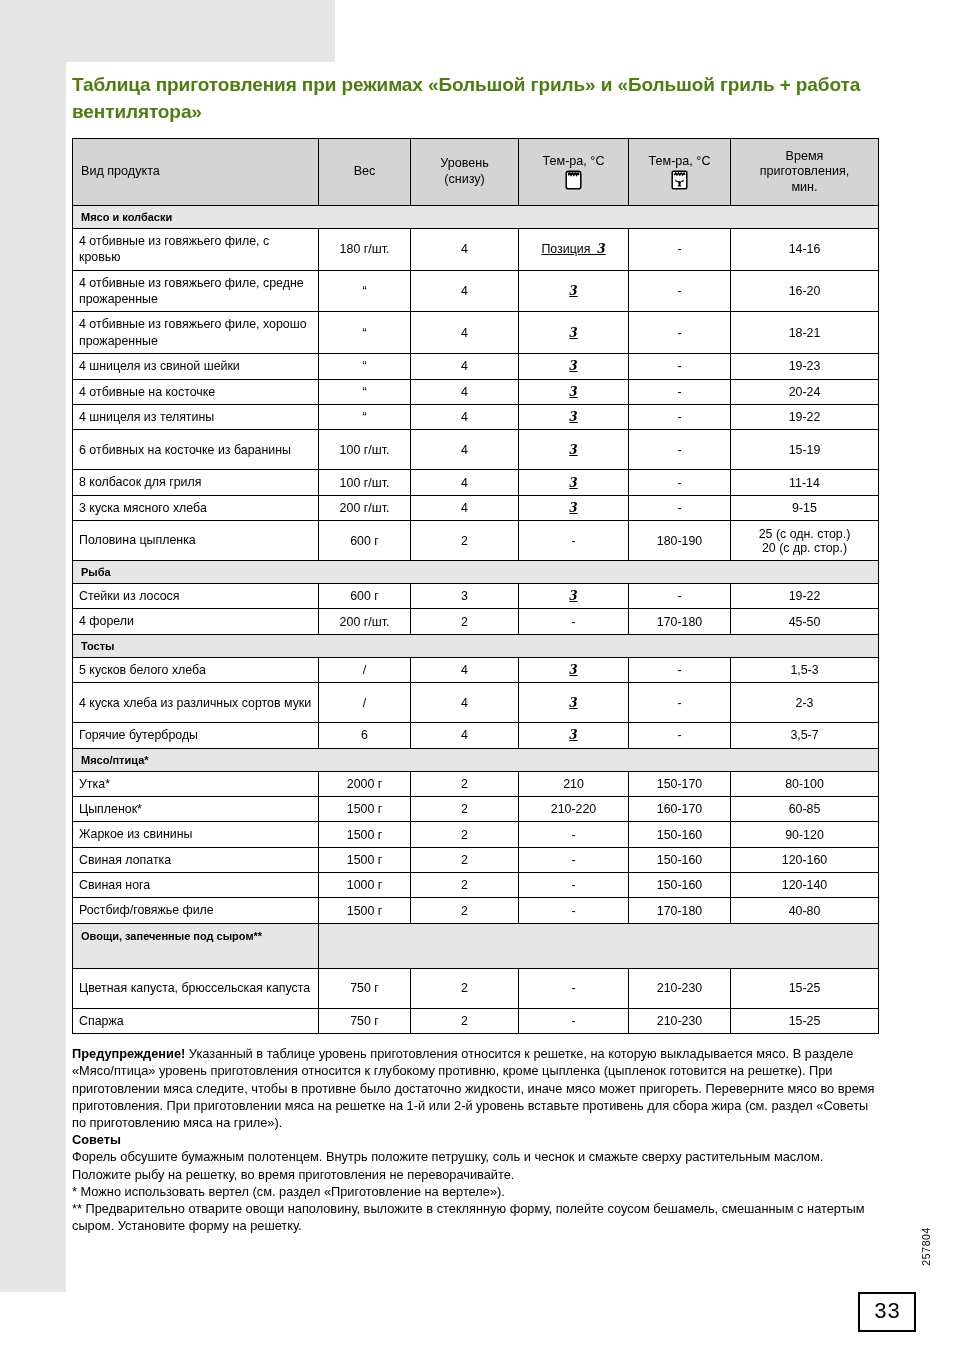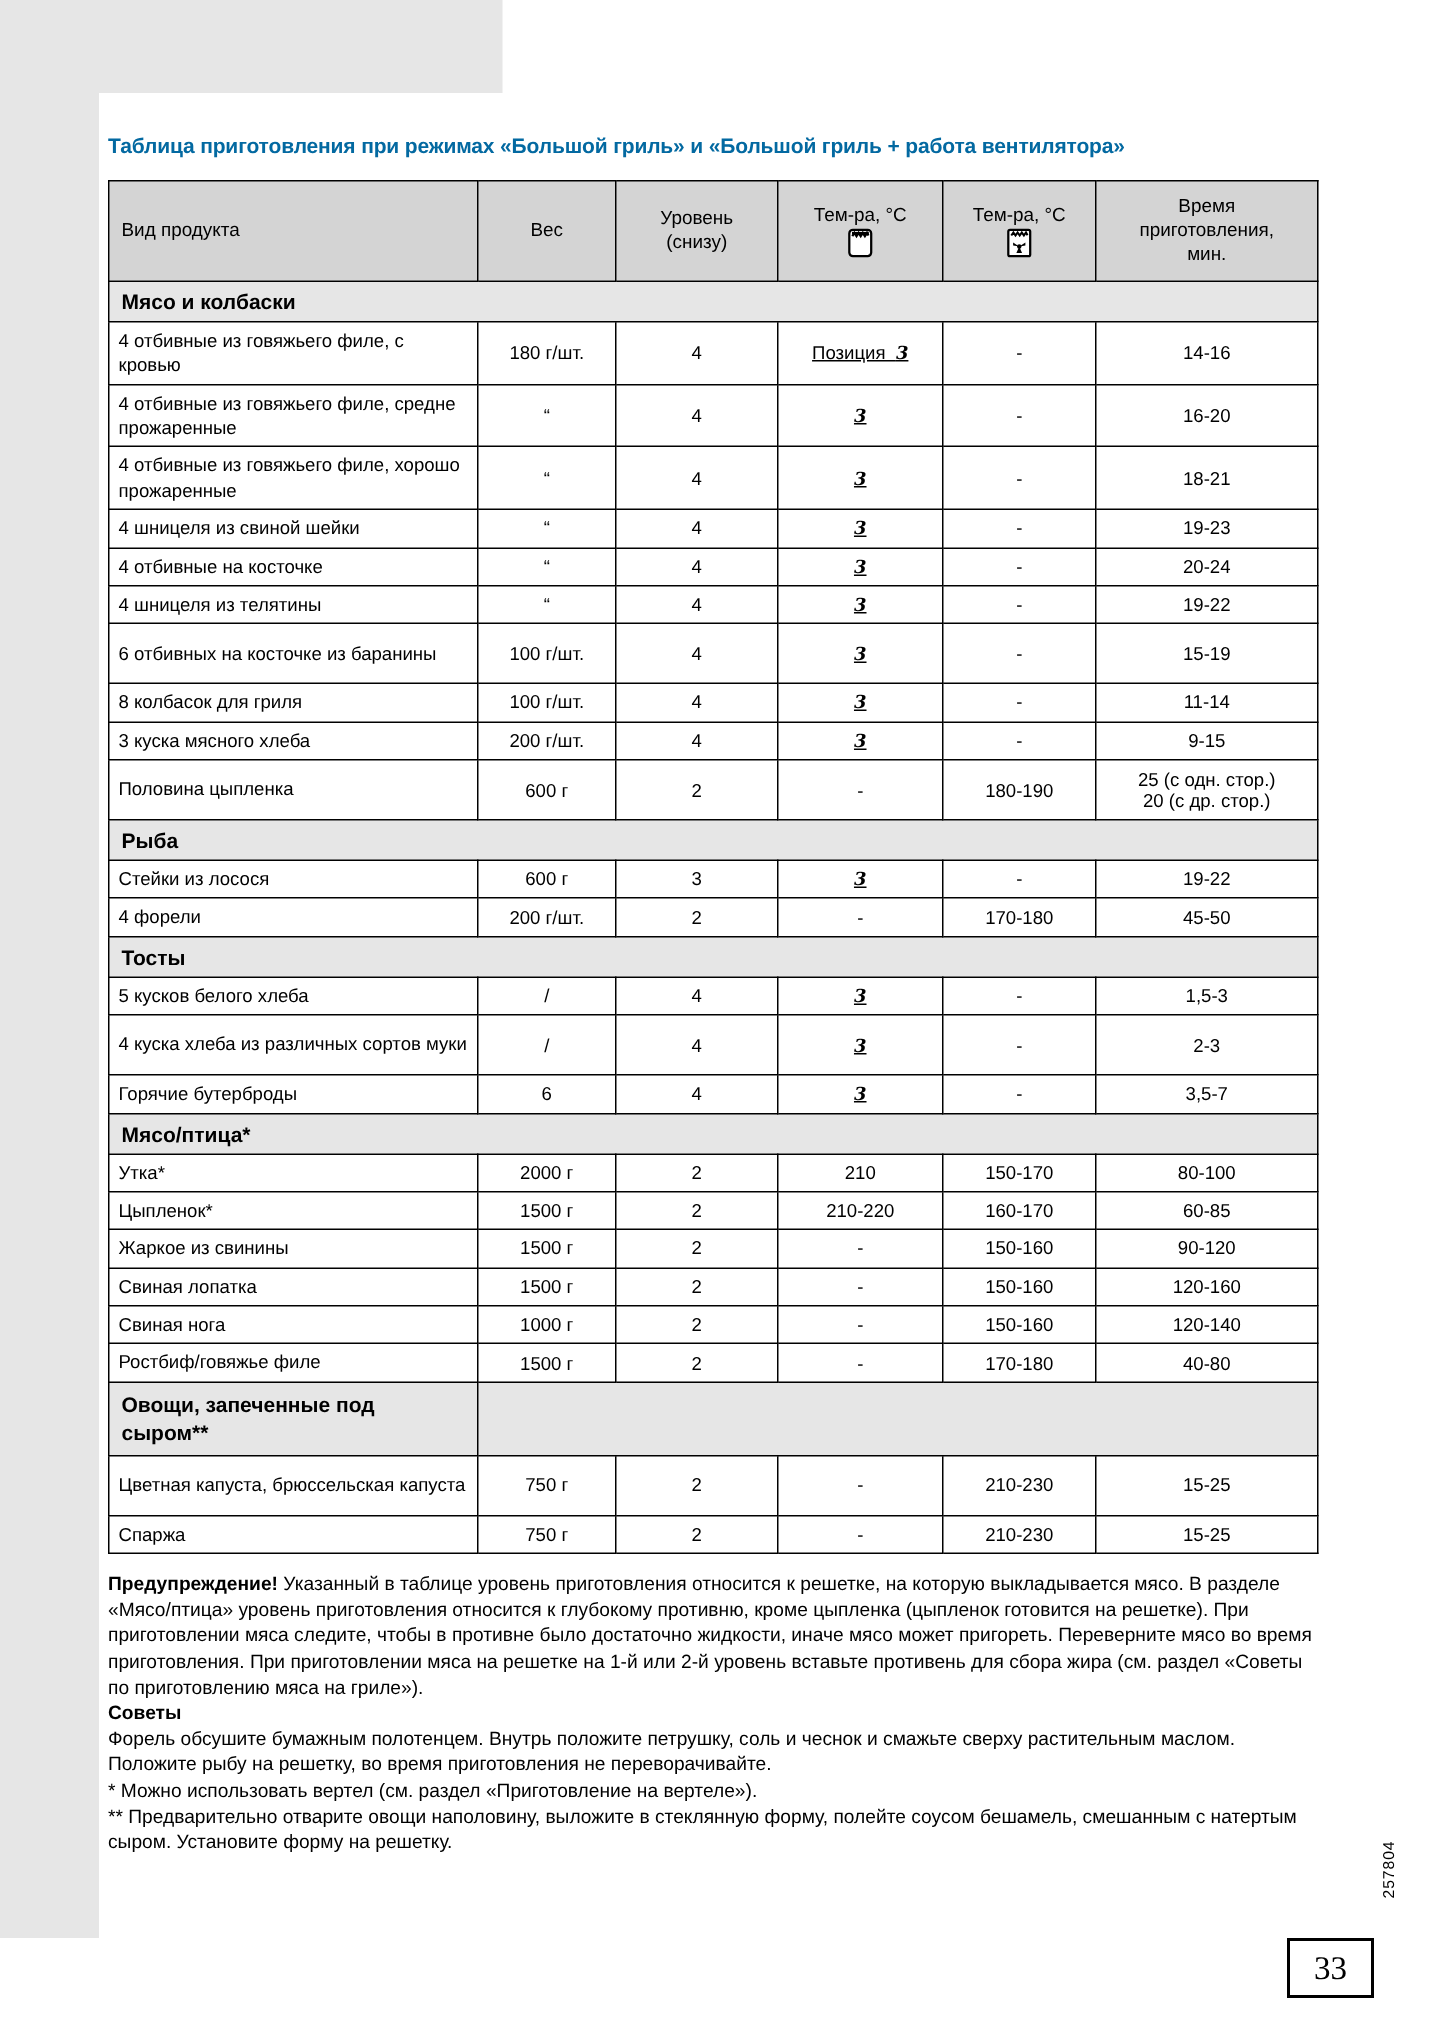--- a/index.html
+++ b/index.html
@@ -33,25 +33,25 @@
     height: 1292px;
     background: #e6e6e6;
   }
   .content {
     position: absolute;
     left: 72px;
     top: 72px;
     width: 806px;
   }
   h1.doc-title {
-    font-size: 14px;
+    font-size: 19px;
     font-weight: bold;
     line-height: 1.42;
-    margin: 16px 0 12px 0;
-    color: #0369a1;
+    margin: 0 0 12px 0;
+    color: #4d7c0f;
     letter-spacing: -0.1px;
   }
   table.cook-table {
     border-collapse: collapse;
     width: 806px;
     table-layout: fixed;
     font-size: 12.4px;
     color: #000;
   }
   table.cook-table td,
@@ -71,21 +71,21 @@
     border-bottom: 2px solid #000;
   }
   thead th.col-name {
     text-align: left;
     padding-left: 8px;
   }
   tr.section-row td {
     background: #e6e6e6;
     font-weight: bold;
     padding: 5px 8px;
-    font-size: 14px;
+    font-size: 11px;
   }
   tr.section-row.tall td {
     line-height: 1.35;
     height: 34px;
     vertical-align: top;
     padding-top: 5px;
   }
   td.c-name {
     text-align: left;
     padding-left: 8px;
@@ -135,21 +135,21 @@
     position: absolute;
     right: 38px;
     bottom: 22px;
     width: 54px;
     height: 36px;
     border: 2px solid #000;
     font-size: 22px;
     display: flex;
     align-items: center;
     justify-content: center;
-    font-family: Liberation Serif, serif;
+    font-family: Liberation Mono, monospace;
   }
   .side-code {
     position: absolute;
     right: 22px;
     bottom: 88px;
     font-size: 10.5px;
     letter-spacing: 0.6px;
     writing-mode: vertical-rl;
     transform: rotate(180deg);
     color: #000;

